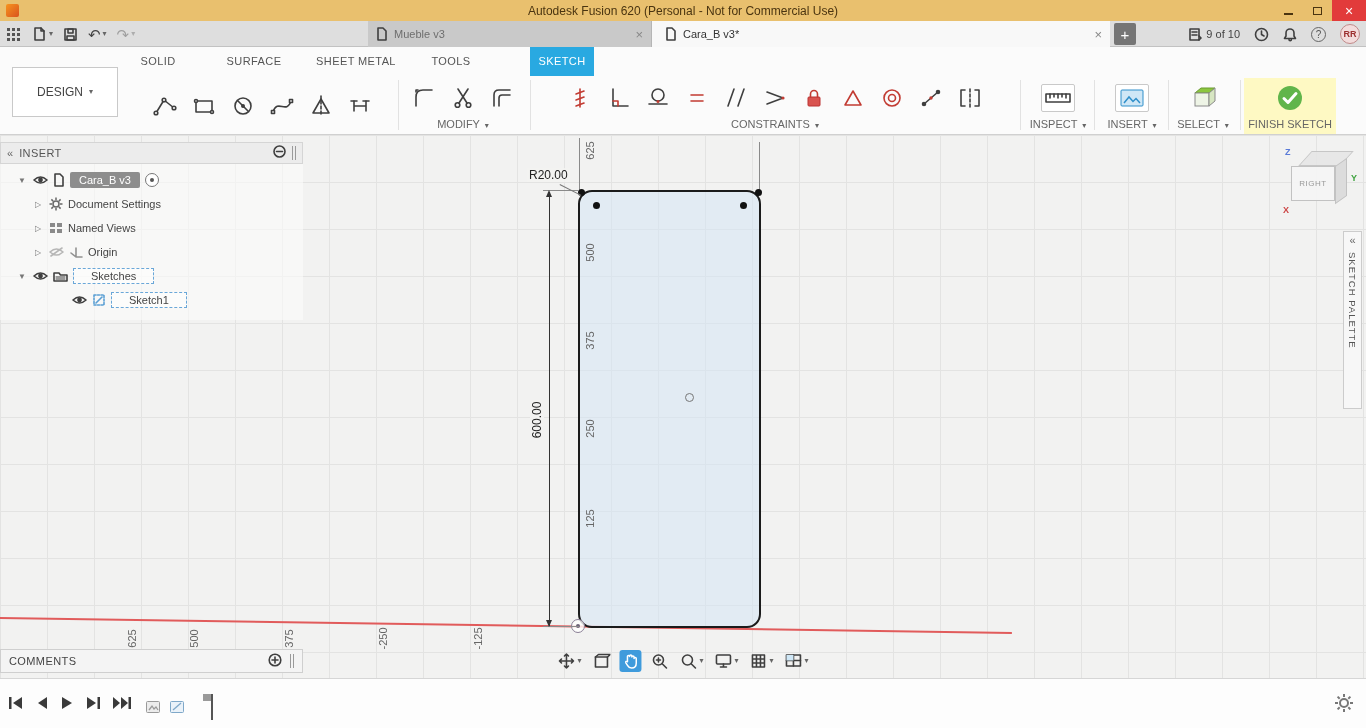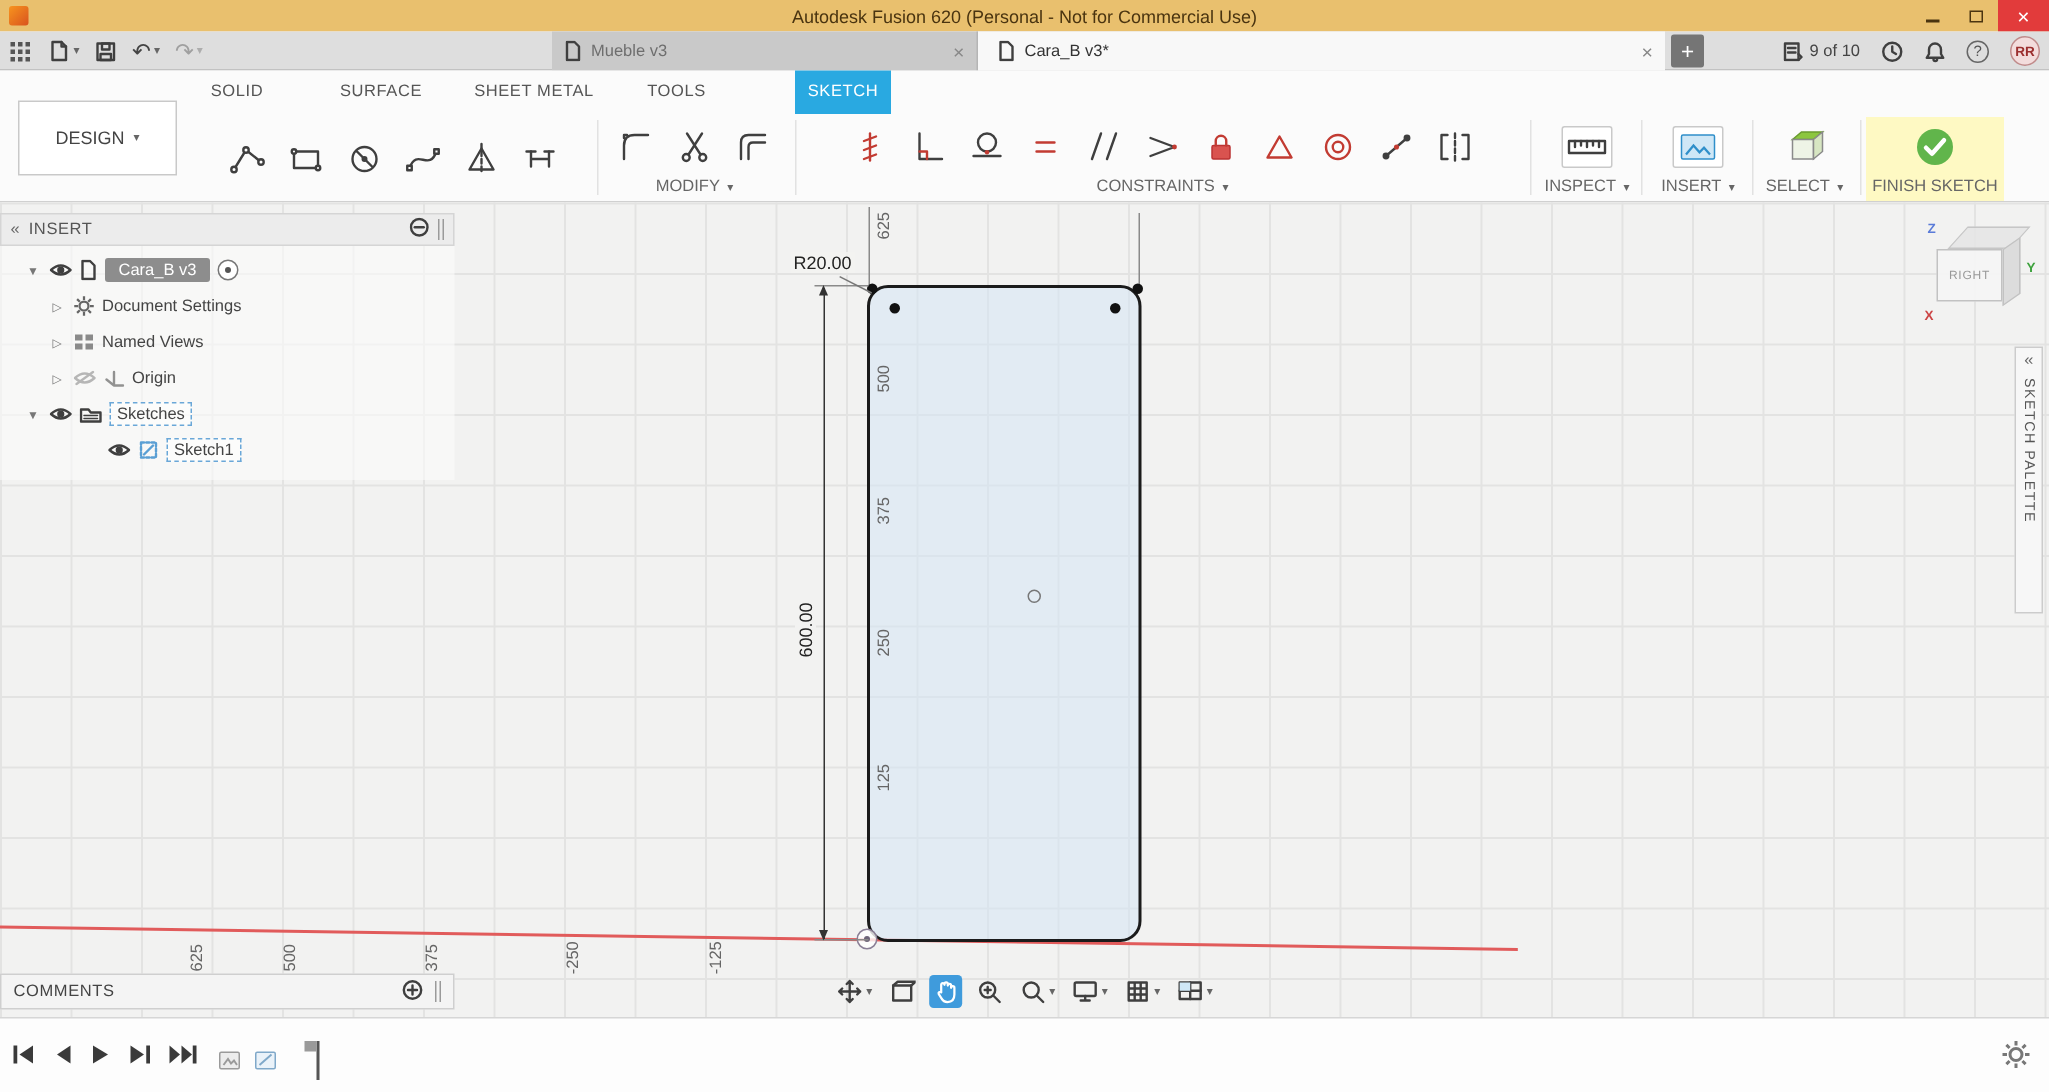--- a/index.html
+++ b/index.html
@@ -88,21 +88,21 @@
   .browser-header .hname{font-size:11px;color:#555;letter-spacing:.4px;}
   .collapse-ic{color:#666;font-size:11px;cursor:pointer;line-height:1;}
   .hspacer{flex:1;}
   .grip{width:4px;height:14px;border-left:1px solid #9a9a9a;border-right:1px solid #9a9a9a;cursor:pointer;}
   .tree{background:rgba(252,252,252,.6);padding:4px 0 8px;}
   .trow{height:24px;display:flex;align-items:center;gap:5px;font-size:11px;color:#444;cursor:pointer;}
   .exp{width:12px;text-align:center;color:#777;font-size:8px;cursor:pointer;}
   .eye{display:flex;cursor:pointer;}
   .ticon{display:flex;}
   .pill{background:#8d8d8d;color:#fff;padding:2px 9px;border-radius:2px;}
-  .dashed{border:1px dashed #6aa7d8;padding:1px 4px;background:rgba(255,255,255,.5);}
+  .dashed{border:1px dashed #6aa7d8;padding:1px 17px;background:rgba(255,255,255,.5);}
   .radio-target{width:14px;height:14px;border-radius:50%;border:1px solid #777;background:#fff;display:flex;align-items:center;justify-content:center;cursor:pointer;}
   .radio-target i{width:4px;height:4px;border-radius:50%;background:#555;}
 
   
   .viewcube{position:absolute;left:1283px;top:12px;width:74px;height:68px;font-size:9px;}
   .vc-top{position:absolute;left:22px;top:4px;width:42px;height:15px;background:#e6e6e6;border:1px solid #c2c2c2;transform:skewX(-42deg);opacity:.9;cursor:pointer;}
   .vc-front{position:absolute;left:8px;top:19px;width:44px;height:35px;background:rgba(245,245,245,.92);border:1px solid #c2c2c2;color:#999;display:flex;align-items:center;justify-content:center;letter-spacing:.5px;font-size:8px;cursor:pointer;}
   .vc-right{position:absolute;left:52px;top:15px;width:12px;height:38px;background:#dcdcdc;border:1px solid #c2c2c2;transform:skewY(-35deg);cursor:pointer;}
   .ax{position:absolute;font-size:9px;font-weight:bold;}
   .ax-z{left:2px;top:0;color:#5a7bd8;}

